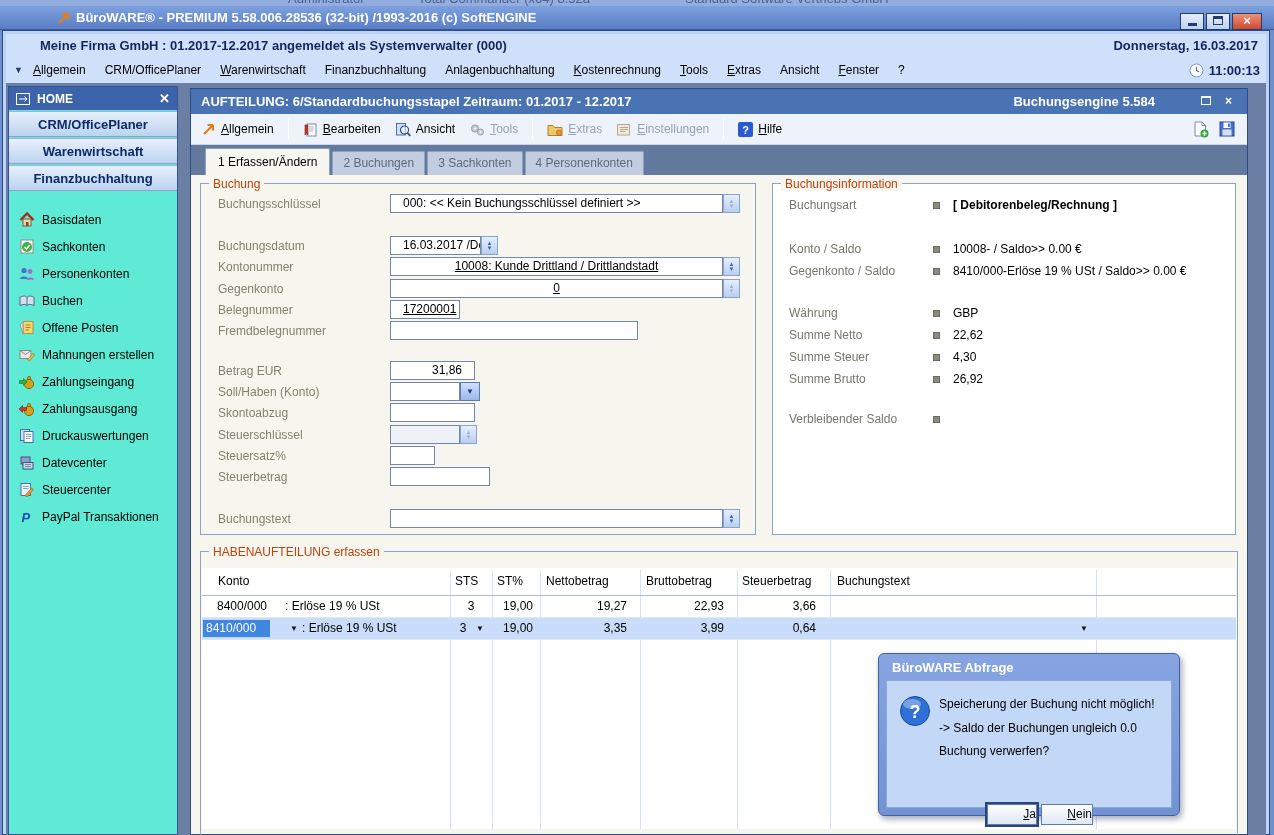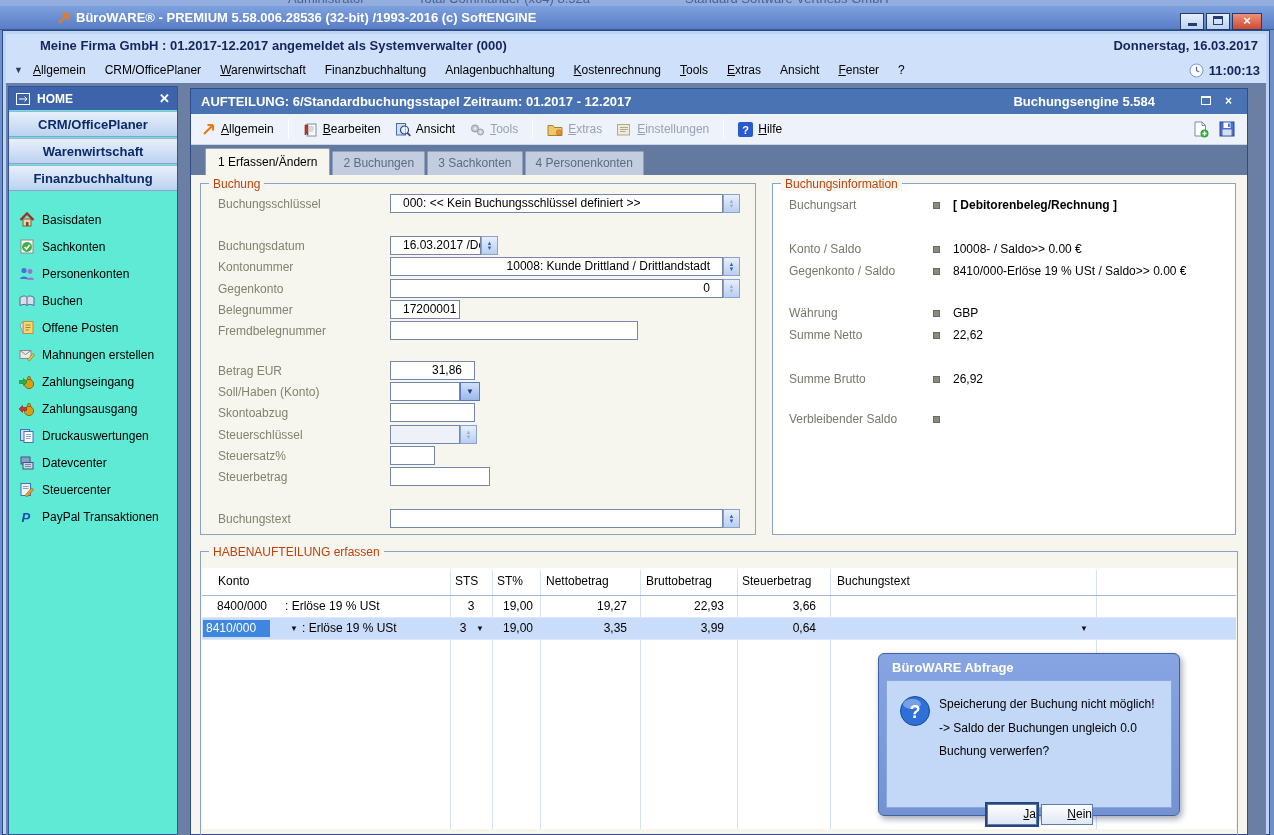--- a/index.html
+++ b/index.html
@@ -53,21 +53,21 @@
   #cw-tabs { height:30px; background:#64799e; display:flex; align-items:flex-end; padding-left:14px; }
   .tab { border:1px solid #93a2bc; border-bottom:none; padding:4px 10px 5px; font-size:12px; background:#c2cddf; color:#5d6a80; margin-right:2px; border-radius:2px 2px 0 0; }
   .tab.active { background:#f6f6ef; color:#000; padding:6px 12px 6px; }
   #cw-content { flex:1; background:#f6f6ef; }
 
   
   .grp { position:absolute; border:1px solid #8ba3c8; }
   .grp-label { position:absolute; background:#f6f6ef; color:#c2410c; font-size:12px; padding:0 4px; white-space:nowrap; }
   .lbl { position:absolute; color:#82826f; font-size:12px; white-space:nowrap; }
   .inp { position:absolute; height:19px; background:#fff; border:1px solid #7487a8; font-size:12px; line-height:17px; padding:0 12px; white-space:nowrap; overflow:hidden; }
-  .inp.center { text-align:right; }
+  .inp.center { text-align:center;text-decoration:underline; }
   .inp.right { text-align:right; }
   .inp.dis { background:#eef2f8; }
   .spin { position:absolute; width:17px; height:19px; background:linear-gradient(#e6effc,#b9cff0); border:1px solid #8aa2cc; display:flex; flex-direction:column; align-items:center; justify-content:center; color:#3a5fc0; font-size:6px; line-height:5px; }
   .spin.dis { color:#9fb2d4; }
   .combo-btn { position:absolute; width:20px; height:19px; background:linear-gradient(#cfe0fa,#9cb8e8); border:1px solid #5a7ab8; color:#1a3a8c; font-size:8px; text-align:center; line-height:17px; }
 
   
   #grp-info { background:#fff; }
   .inf-row { position:absolute; left:0; width:100%; height:16px; }
   .inf-row .l { position:absolute; left:16px; color:#77776b; }
@@ -443,20 +443,25 @@
     <div class="inf-row" style="top:122px">
         <span class="l">Währung</span>
         <span class="b"></span>
         <span class="v">GBP</span>
       </div>
     <div class="inf-row" style="top:144px">
         <span class="l">Summe Netto</span>
         <span class="b"></span>
         <span class="v">22,62</span>
       </div>
+    <div class="inf-row" style="top:166px">
+        <span class="l">Summe Steuer</span>
+        <span class="b"></span>
+        <span class="v">4,30</span>
+      </div>
     <div class="inf-row" style="top:188px">
         <span class="l">Summe Brutto</span>
         <span class="b"></span>
         <span class="v">26,92</span>
       </div>
     <div class="inf-row" style="top:228px">
         <span class="l">Verbleibender Saldo</span>
         <span class="b"></span>
         <span class="v"></span>
       </div>

